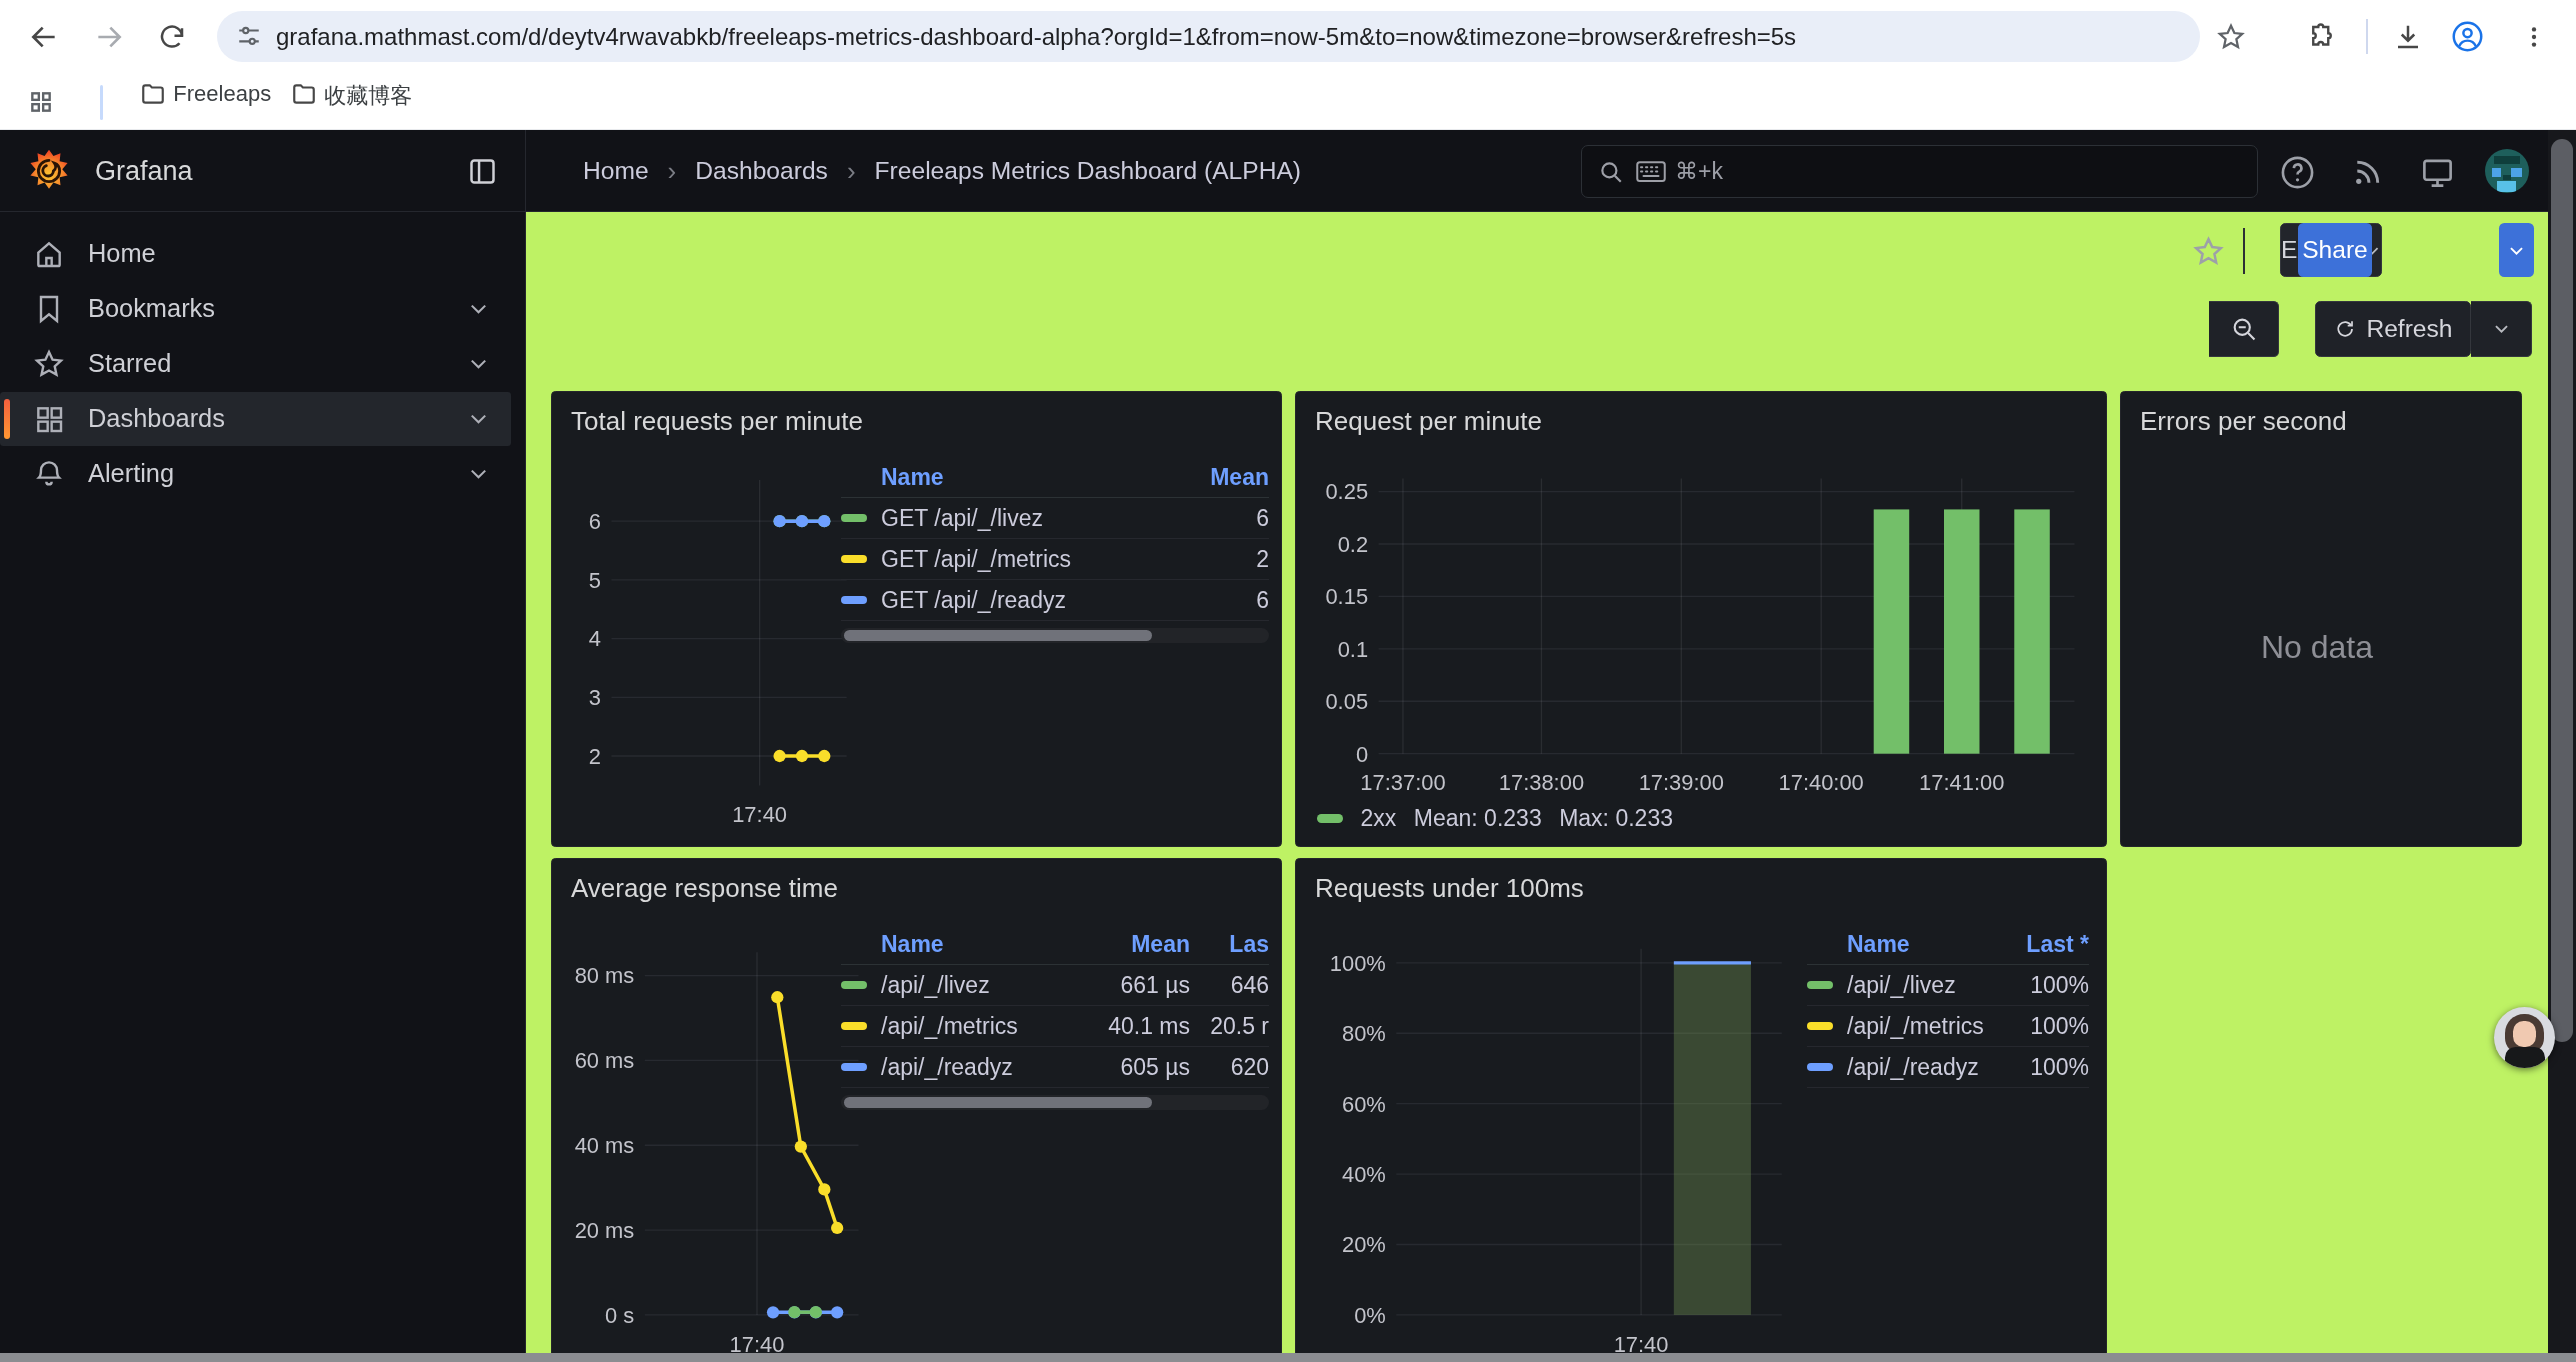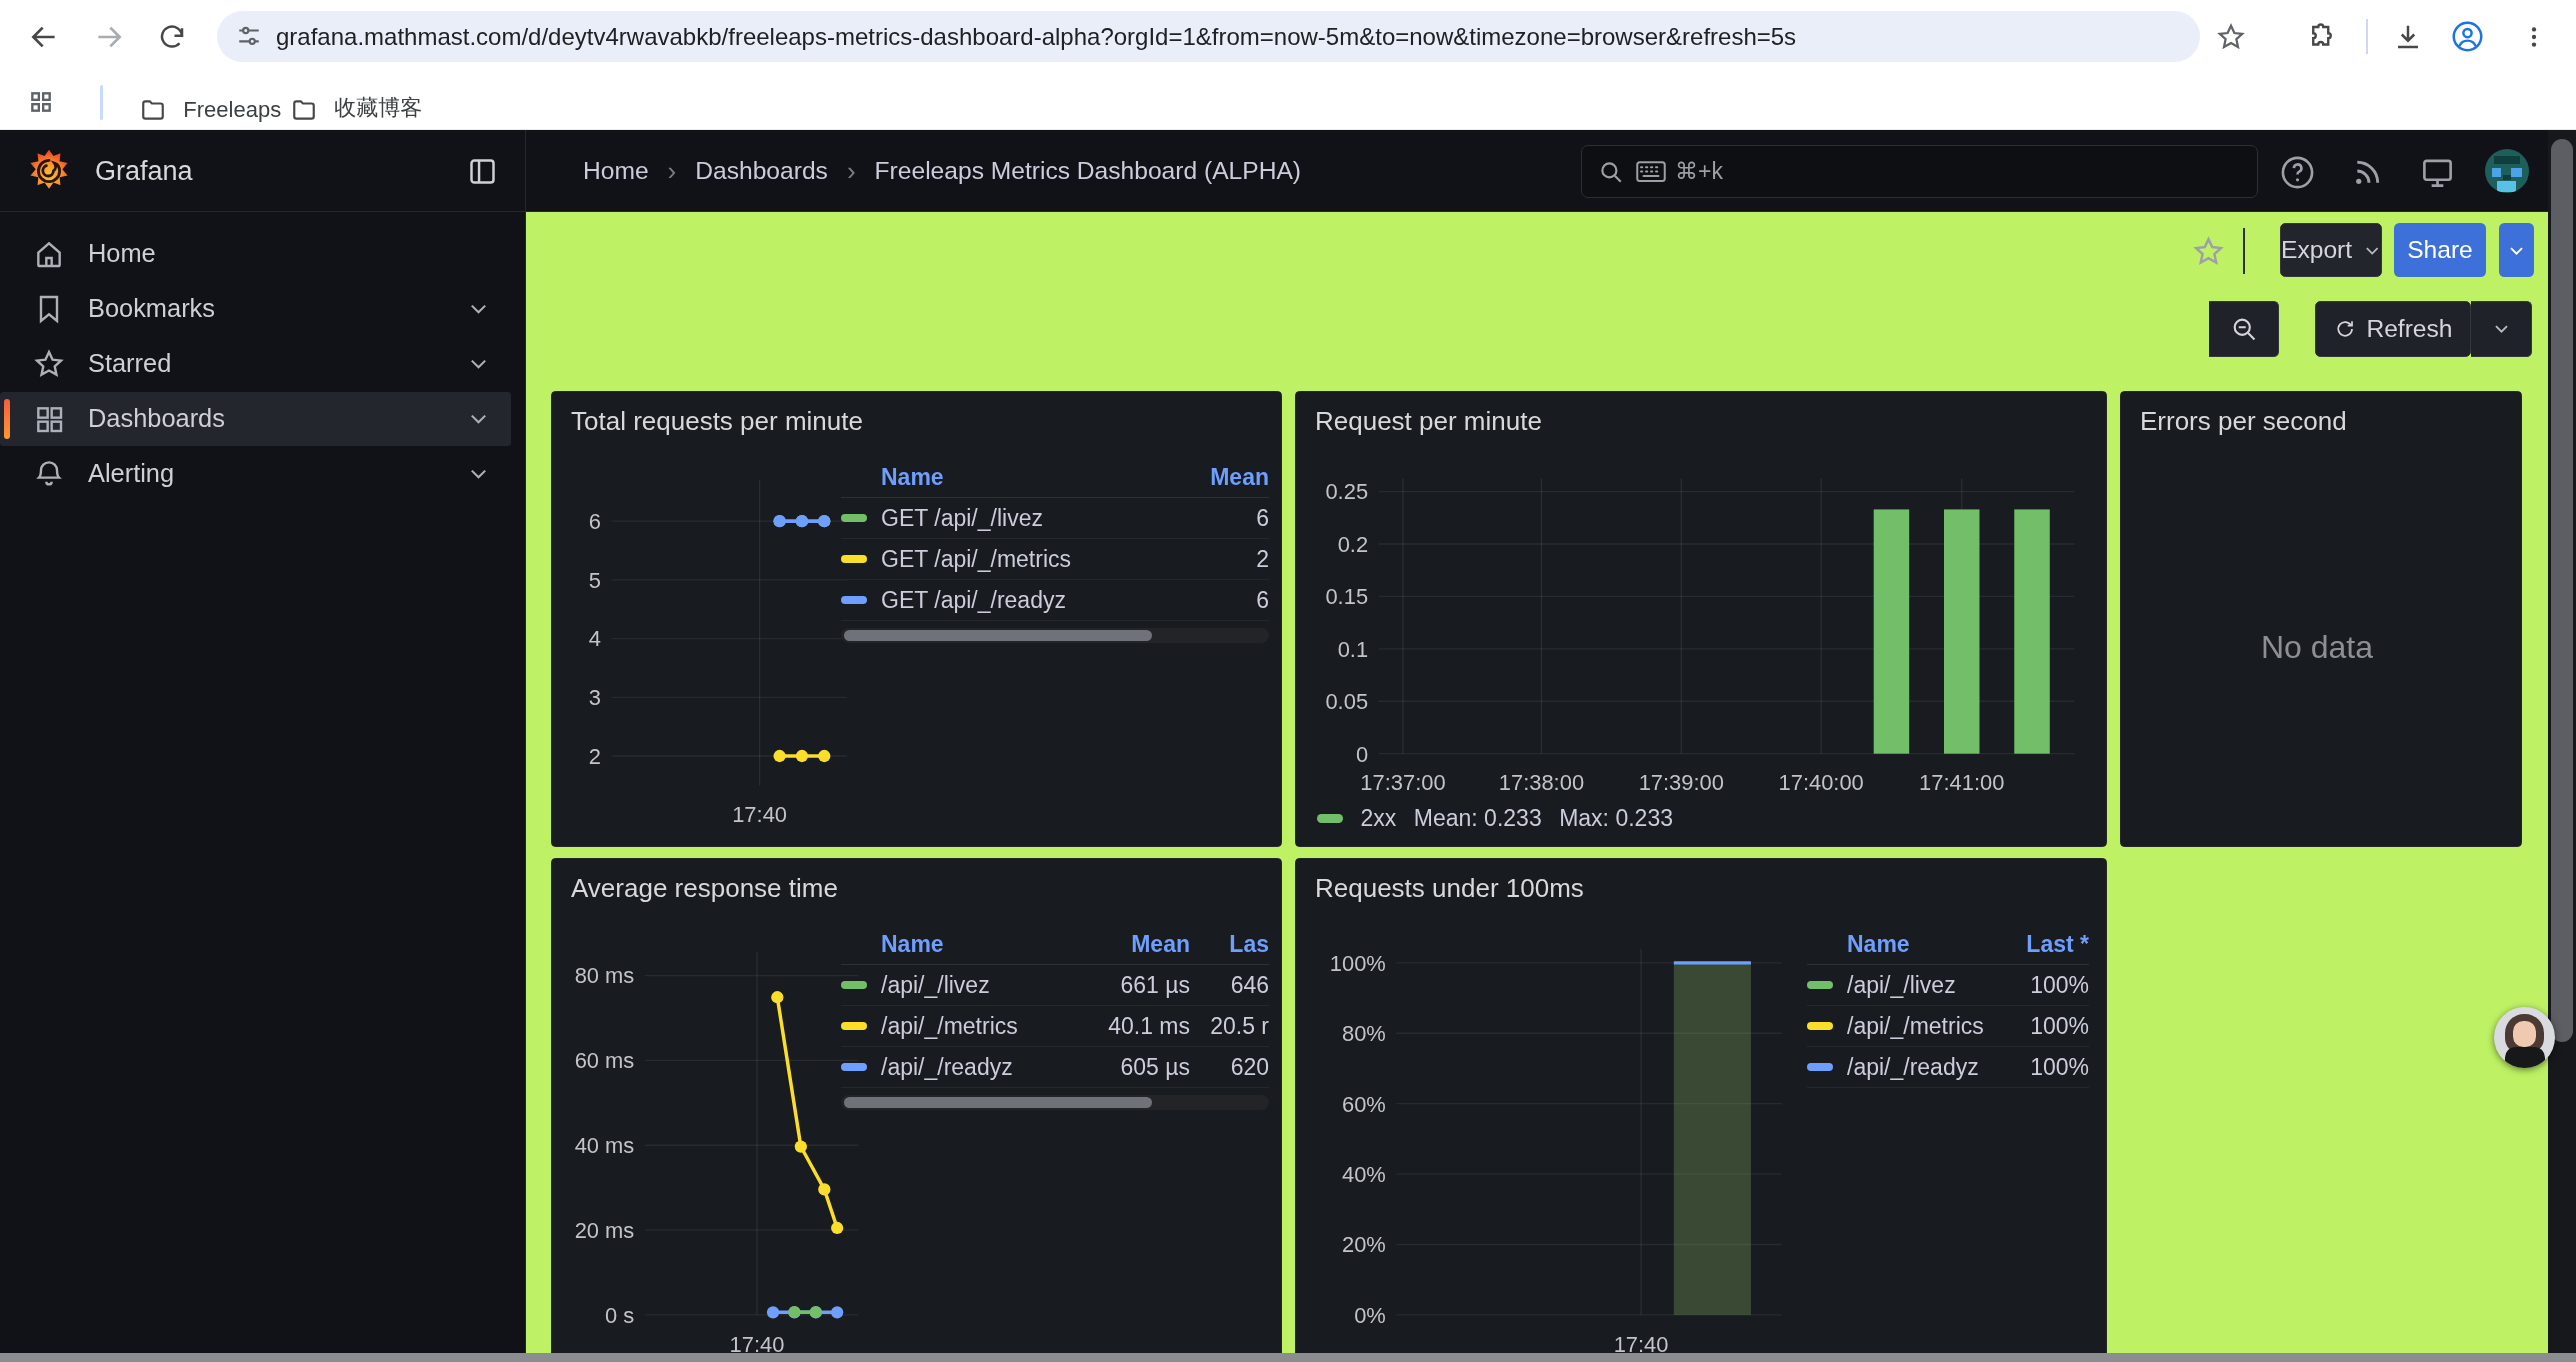--- a/index.html
+++ b/index.html
@@ -6,21 +6,21 @@
   html,body { width:2576px; height:1363px; overflow:hidden; background:#fff;
     font-family:"Liberation Sans","DejaVu Sans",sans-serif; }
   .abs { position:absolute; }
 
   
   #browser-toolbar { position:absolute; left:0; top:0; width:2576px; height:74px; background:#ffffff; }
   .nav-ic { position:absolute; top:12.3px; width:49px; height:49px; display:flex; align-items:center; justify-content:center; border-radius:50%; }
   #omnibox { position:absolute; left:217px; top:11.4px; width:1983px; height:51px; background:#e9eef8; border-radius:25.4px; display:flex; align-items:center; }
   #omnibox-url { font-size:24px; color:#202124; white-space:nowrap; overflow:hidden; }
   #bookmarks-bar { position:absolute; left:0; top:74px; width:2576px; height:56px; background:#fff; border-bottom:0.9px solid #e8eaed; }
-  .bm-item { position:absolute; top:7px; height:42px; display:flex; align-items:flex-end; gap:17px; font-size:22px; color:#3c4043; padding:0 12.3px; border-radius:21px; }
+  .bm-item { position:absolute; top:7px; height:42px; display:flex; align-items:flex-start; gap:7px; font-size:22px; color:#3c4043; padding:0 12.3px; border-radius:21px; }
 
   
   #gf { position:absolute; left:0; top:130px; width:2576px; height:1233px; background:#bef264; }
   #gf-header { position:absolute; left:0; top:0; width:2576px; height:82px; background:#111217; border-bottom:0.9px solid #25272e; }
   #gf-header-left { position:absolute; left:0; top:0; width:526px; height:82px; border-right:0.9px solid #25272e; display:flex; align-items:center; }
   #brand-label { font-size:27px; color:#d8d9da; font-weight:500; margin-left:23px; }
   #breadcrumb { position:absolute; left:583px; top:0; height:82px; display:flex; align-items:center; gap:19px; font-size:24.6px; color:#ccccdc; }
   .crumb-sep { color:#7b7d85; font-size:26px; }
   #search-box { position:absolute; left:1581px; top:15px; width:677px; height:53px; border:0.9px solid #2c3036; background:#0e0f13; border-radius:7px; display:flex; align-items:center; padding:0 16px; gap:12.3px; }
   #search-placeholder { font-size:24.6px; color:#9d9fa7; flex:1; }
@@ -232,21 +232,21 @@
     <svg style="position:absolute;left:1666px;top:23px" width="33" height="33" viewBox="0 0 24 24" fill="none" stroke="#9da0a8" stroke-width="1.8">
         <path d="M12 3l2.7 5.8 6.3.7-4.7 4.3 1.3 6.2L12 16.9 6.4 20l1.3-6.2L3 9.5l6.3-.7z"></path>
       </svg>
     <div style="position:absolute;left:1717px;top:16px;width:1.8px;height:46px;background:#2c2f35"></div>
     <div class="gbtn" style="left:1754px;width:102px">
       <span>Export</span>
       <svg width="19" height="19" viewBox="0 0 24 24" fill="none" stroke="#b8bac0" stroke-width="2.4">
           <path d="M5 9l7 7 7-7"></path>
         </svg>
     </div>
-    <div class="gbtn" id="share-btn" style="left:1868px;width:92px">
+    <div class="gbtn" id="share-btn" style="left:1772px;width:74px">
       <span>Share</span>
     </div>
     <div class="gbtn" id="share-caret" style="left:1973px;width:35px">
       <svg width="19" height="19" viewBox="0 0 24 24" fill="none" stroke="#fff" stroke-width="2.4">
           <path d="M5 9l7 7 7-7"></path>
         </svg>
     </div>
   </div>
 
   <div id="timerow">

